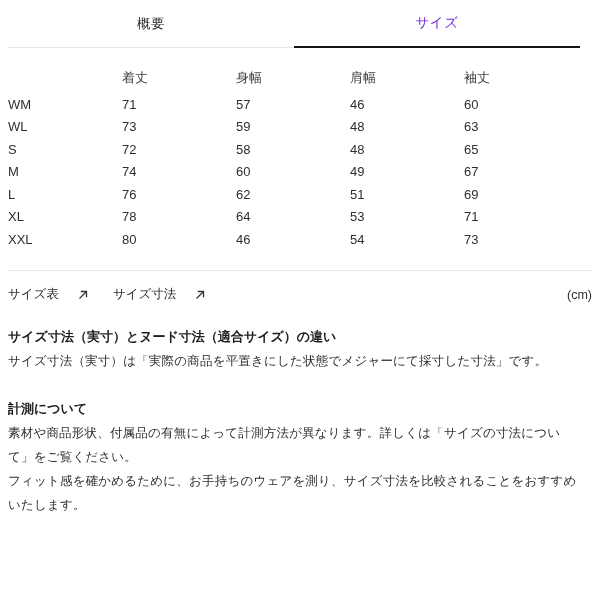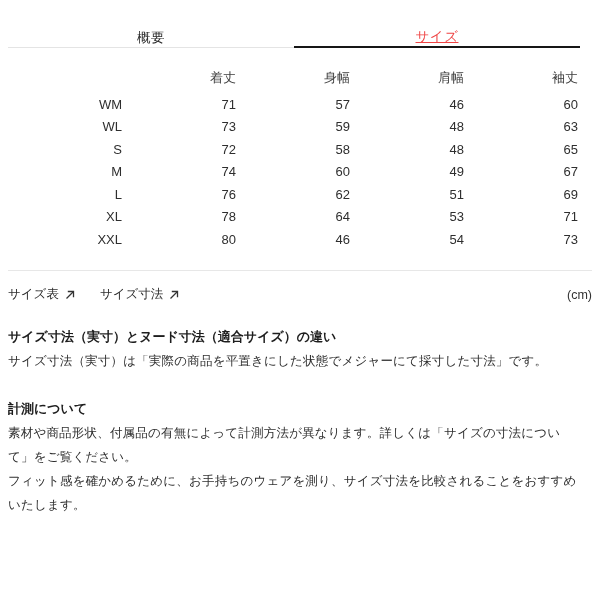--- a/index.html
+++ b/index.html
@@ -11,60 +11,59 @@
   }
   .page{width:600px;height:600px;position:relative;background:#fff;}
 
   
   .tabbar{
     display:flex;
     margin:0 20px 0 8px;
     height:48px;
   }
   .tab{
-    flex:1;display:flex;align-items:flex-end;justify-content:center;
+    flex:1;display:flex;align-items:center;justify-content:center;
     font-size:13.5px;letter-spacing:.5px;color:#2a2a2a;
     border-bottom:1px solid #e4e4e4;
     cursor:pointer;box-sizing:border-box;
   }
   .tab.active{
     border-bottom:2px solid #161616;
-    color:#ef4444;
-    text-decoration:underline;
+    color:#6d28d9;
   }
 
   
   .size-table{
     margin:15px 0 0 8px;
     width:570px;
     border-collapse:collapse;
     table-layout:fixed;
     font-size:13px;
   }
   .size-table th,.size-table td{
-    font-weight:normal;text-align:right;padding:0;
+    font-weight:normal;text-align:left;padding:0;
   }
   .size-table thead th{height:30px;color:#3d3d3d;}
   .size-table tbody th,.size-table tbody td{height:22.5px;color:#2e2e2e;}
 
   
   .divider{
     margin:19px 8px 0 8px;
     height:1px;background:#e7e7e7;
   }
 
   
   .links-row{
     display:flex;align-items:center;
     margin:14px 8px 0 8px;
     height:20px;
     font-size:12.5px;color:#2c2c2c;
   }
   .link{
-    display:inline-flex;align-items:center;gap:5px;
+    display:inline-flex;align-items:center;gap:18px;
     margin-right:24px;cursor:pointer;
   }
   .ext-icon{display:inline-block;width:12px;height:12px;}
   .ext-icon svg{display:block;}
   .unit{margin-left:auto;font-size:12.5px;color:#333;}
 
   
   .section{margin:20px 16px 0 8px;}
   .section.second{margin-top:24px;}
   .section-heading{

